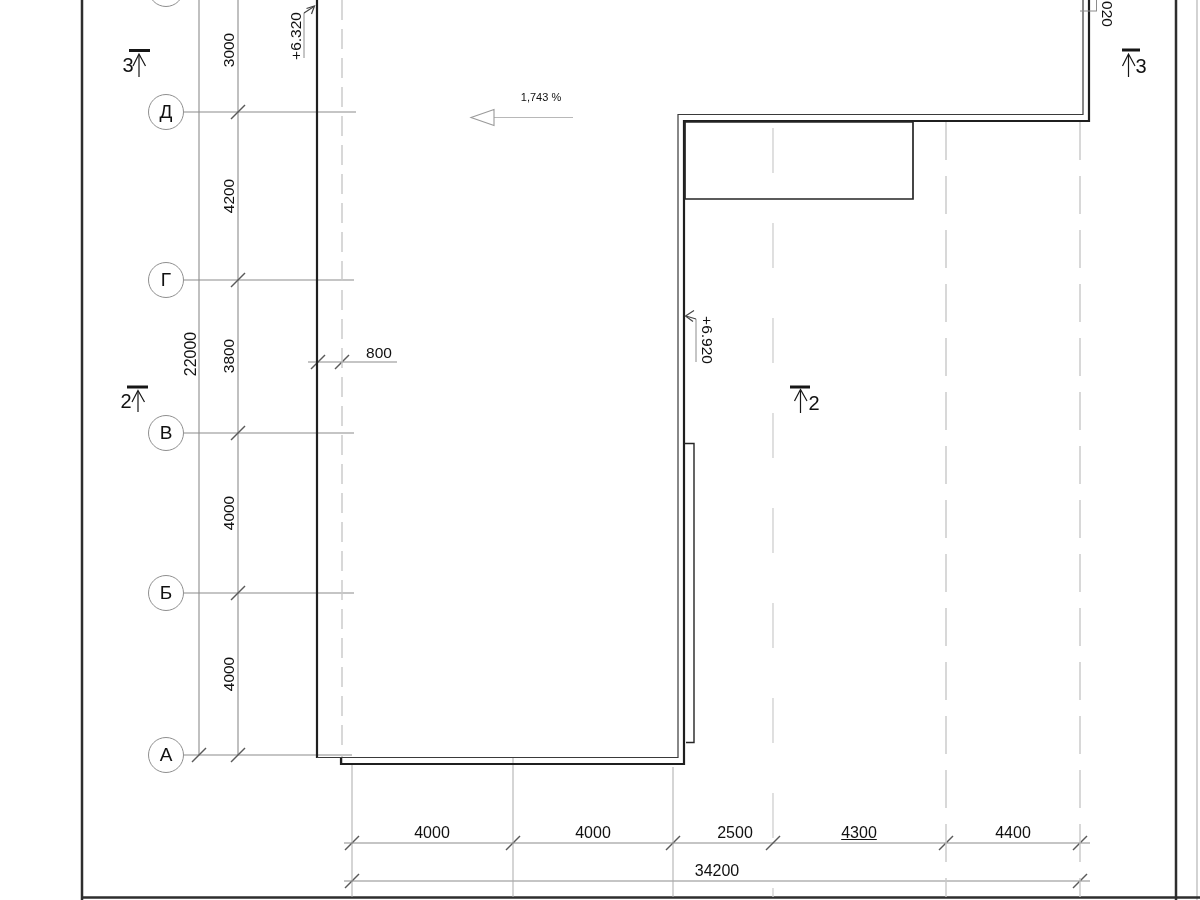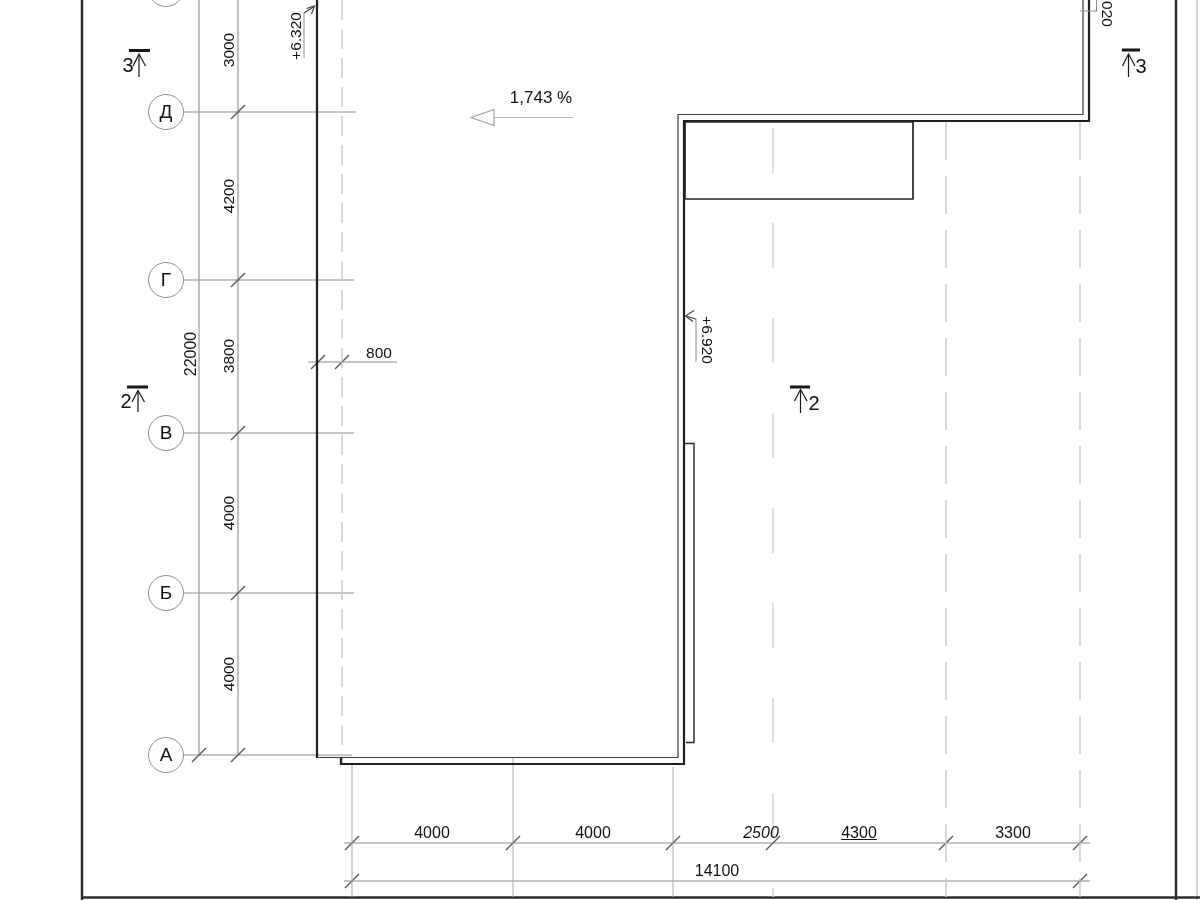--- a/index.html
+++ b/index.html
@@ -158,31 +158,31 @@
 
   <div class="t dim rccw" style="left:229px;top:50px;">3000</div>
   <div class="t dim rccw" style="left:229px;top:196px;">4200</div>
   <div class="t dim rccw" style="left:229px;top:356px;">3800</div>
   <div class="t dim rccw" style="left:229px;top:513px;">4000</div>
   <div class="t dim rccw" style="left:229px;top:674px;">4000</div>
   <div class="t dimb rccw" style="left:191px;top:354px;">22000</div>
 
   <div class="t dim" style="left:379px;top:353px;">800</div>
 
-  <div class="t" style="left:541px;top:97px;font-size:17px;">1,743 %</div>
+  <div class="t" style="left:541px;top:97px;font-size:11px;">1,743 %</div>
 
   <div class="t dim rccw" style="left:296px;top:36px;">+6.320</div>
   <div class="t dim rcw" style="left:707px;top:340px;">+6.920</div>
   <div class="t dim rcw" style="left:1107px;top:14px;">020</div>
 
   <div class="t sec" style="left:128px;top:65px;">3</div>
   <div class="t sec" style="left:126px;top:401px;">2</div>
   <div class="t sec" style="left:814px;top:403px;">2</div>
   <div class="t sec" style="left:1141px;top:66px;">3</div>
 
   <div class="t dimb" style="left:432px;top:833px;">4000</div>
   <div class="t dimb" style="left:593px;top:833px;">4000</div>
-  <div class="t dimb" style="left:761px;top:833px;font-style:italic;">2500</div>
+  <div class="t dimb" style="left:735px;top:833px;">2500</div>
   <div class="t dimb" style="left:859px;top:833px;text-decoration:underline;">4300</div>
-  <div class="t dimb" style="left:1013px;top:833px;">3300</div>
-  <div class="t dimb" style="left:717px;top:871px;">14100</div>
+  <div class="t dimb" style="left:1013px;top:833px;">4400</div>
+  <div class="t dimb" style="left:717px;top:871px;">34200</div>
 
 </div>
 
 </body></html>

